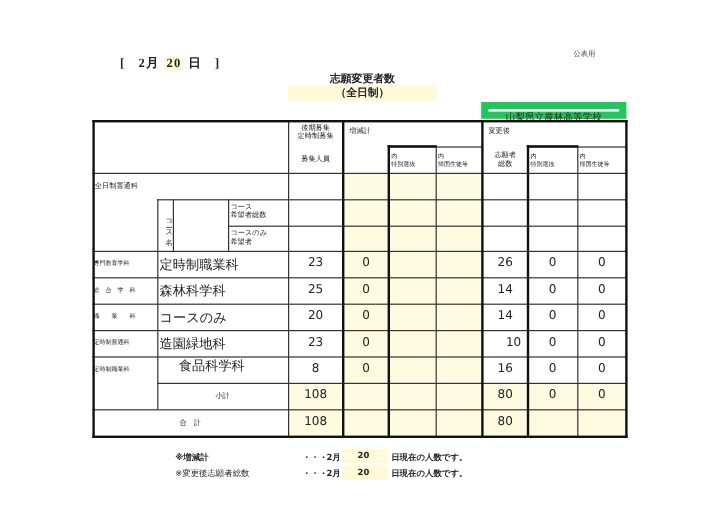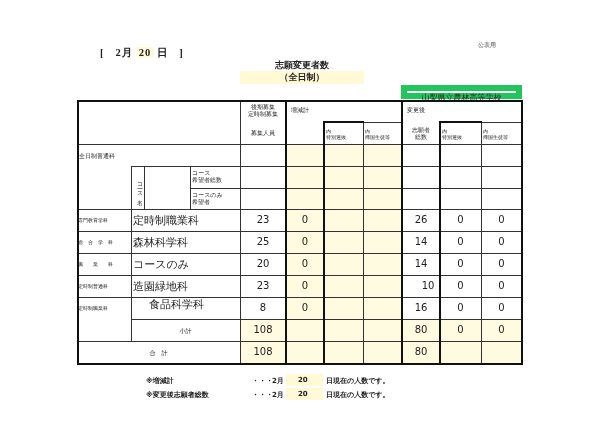--- a/index.html
+++ b/index.html
@@ -173,18 +173,18 @@
   <div class="note-hl" style="left:286px; top:388px; width:37px;"></div>
 
   <div class="note-row" style="left:146px; top:376px; font-size:7px; font-weight:bold;">
     <span>※増減計</span>
   </div>
   <div class="note-row" style="left:252px; top:376px; font-size:7px; font-weight:bold;">・・・</div>
   <div class="note-row" style="left:272px; top:376px; font-size:7px; font-weight:bold;">2月</div>
   <div class="note-row" style="left:298px; top:376px; font-size:7px; font-weight:bold;">20</div>
   <div class="note-row" style="left:326px; top:376px; font-size:7px; font-weight:bold;">日現在の人数です。</div>
 
-  <div class="note-row" style="left:146px; top:390px; font-size:7px; font-weight:bold;">※変更後志願者総数</div>
+  <div class="note-row" style="left:146px; top:390px; font-size:7px; font-weight:normal;">※変更後志願者総数</div>
   <div class="note-row" style="left:252px; top:390px; font-size:7px; font-weight:bold;">・・・</div>
   <div class="note-row" style="left:272px; top:390px; font-size:7px; font-weight:bold;">2月</div>
   <div class="note-row" style="left:298px; top:390px; font-size:7px; font-weight:bold;">20</div>
   <div class="note-row" style="left:326px; top:390px; font-size:7px; font-weight:bold;">日現在の人数です。</div>
 </div>
 
 </body></html>

